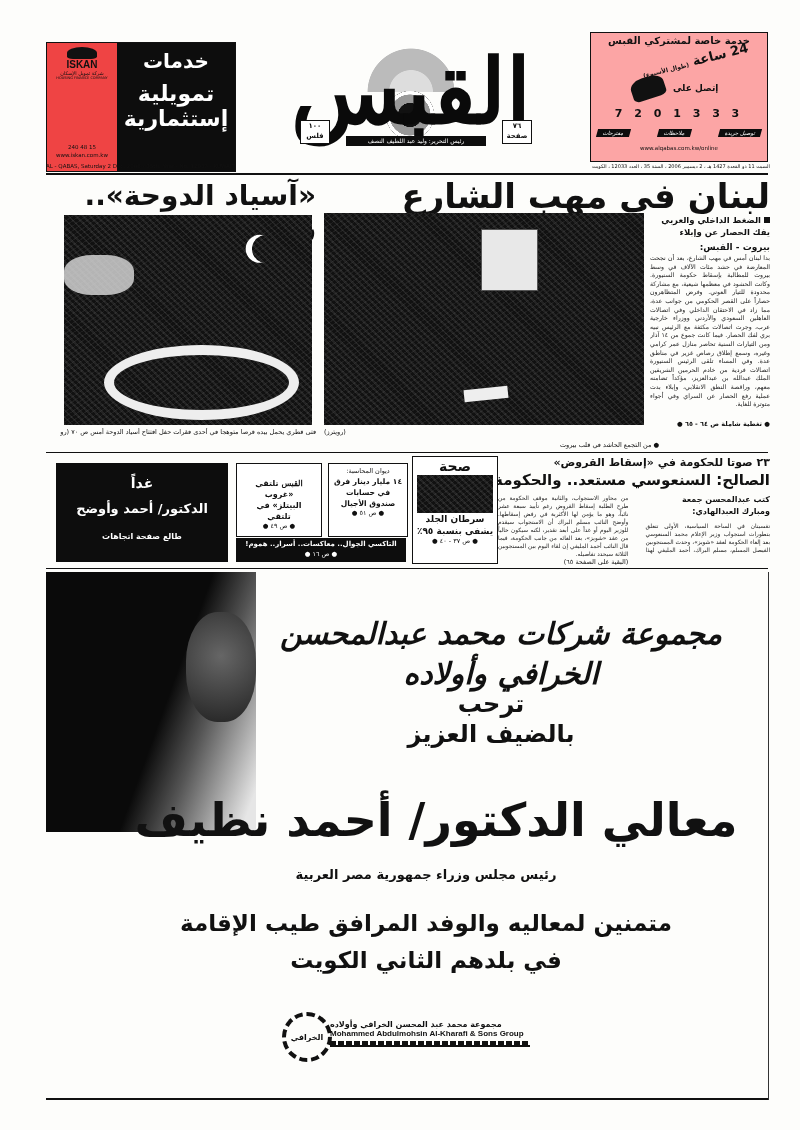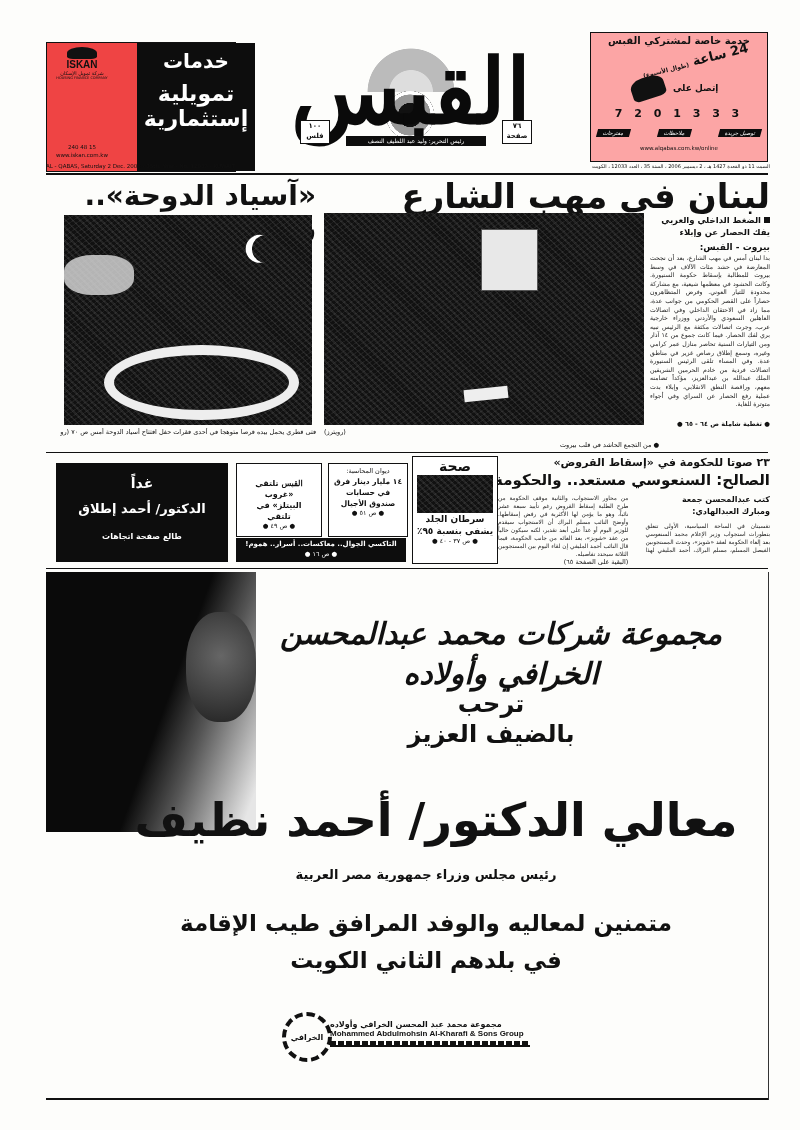--- a/index.html
+++ b/index.html
@@ -25,21 +25,21 @@
   <div class="abs" style="left:2px;top:2px;width:66px;height:40px;text-align:center;">
     <div style="margin:2px auto 0;width:30px;height:12px;border-radius:50% 50% 20% 20%;background:#111;"></div>
     <div style="font-family:'Liberation Sans',sans-serif;font-weight:bold;font-size:10px;direction:ltr;">ISKAN</div>
     <div style="font-size:5px;">شركة تمويل الإسكان</div>
     <div style="font-size:3.5px;direction:ltr;">HOUSING FINANCE COMPANY</div>
   </div>
   <div class="abs" style="left:2px;top:100px;width:66px;text-align:center;direction:ltr;font-size:5.5px;line-height:8px;">
     <div>240 48 15</div>
     <div>www.iskan.com.kw</div>
   </div>
-  <div class="abs blk" style="left:70px;top:0;width:118px;height:128px;margin-left:20px;">
+  <div class="abs blk" style="left:70px;top:0;width:118px;height:128px;">
     <div class="center bold" style="font-size:20px;margin-top:6px;">خدمات</div>
     <div class="center bold" style="font-size:22px;margin-top:8px;">تمويلية</div>
     <div class="center bold" style="font-size:22px;">إستثمارية</div>
   </div>
 </div>
 <div class="abs" style="left:46px;top:163px;width:200px;font-size:5.5px;direction:ltr;white-space:nowrap;">AL - QABAS, Saturday 2 Dec. 2006 - 35th. Year - No. 12033 - KUWAIT</div>
 
 <div class="abs" style="left:246px;top:36px;width:330px;height:120px;">
   <div style="position:absolute;left:120px;top:0;width:90px;height:56px;border-radius:50% 50% 0 0;background:radial-gradient(circle at 50% 100%, #ddd 0 30%, #bbb 31% 60%, transparent 61%);"></div>
   <div style="position:absolute;left:140px;top:55px;width:48px;height:48px;border-radius:50%;background:radial-gradient(circle, #111 0 35%, #999 36% 60%, #fff 61% 70%, #111 71%);"></div>
@@ -151,21 +151,21 @@
   <div class="center tiny">● <span>ص ٤٩</span> ●</div>
 </div>
 
 <div class="abs blk center" style="left:236px;top:538px;width:170px;height:24px;">
   <div class="bold" style="font-size:7px;line-height:12px;">التاكسي الجوال.. معاكسات.. أسرار.. هموم!</div>
   <div class="tiny">● <span>ص ١٦</span> ●</div>
 </div>
 
 <div class="abs blk" style="left:56px;top:463px;width:172px;height:99px;">
   <div class="center bold" style="font-size:14px;line-height:20px;margin-top:10px;letter-spacing:6px;">غداً</div>
-  <div class="center bold" style="font-size:13px;line-height:20px;margin-top:6px;">الدكتور/ أحمد إطلاق</div>
+  <div class="center bold" style="font-size:13px;line-height:20px;margin-top:6px;">الدكتور/ أحمد وأوضح</div>
   <div class="center bold" style="font-size:8px;line-height:12px;margin-top:12px;">طالع صفحة اتجاهات</div>
 </div>
 
 <div class="rule" style="left:46px;top:568px;width:722px;height:1px;"></div>
 
 <div class="abs" style="left:46px;top:572px;width:722px;height:528px;border-right:1.5px solid #333;">
   <div class="abs" style="left:0;top:0;width:210px;height:260px;background:linear-gradient(110deg,#0a0a0a 0 55%,#555 70%,#e6e6e6 95%);">
     <div style="position:absolute;left:140px;top:40px;width:70px;height:110px;border-radius:45%;background:radial-gradient(circle at 50% 40%,#666,#222);"></div>
   </div>
   <div class="abs center bold" style="left:190px;top:42px;width:530px;font-family:'DejaVu Serif',serif;font-style:italic;font-size:30px;line-height:40px;">مجموعة شركات محمد عبدالمحسن الخرافي وأولاده</div>

